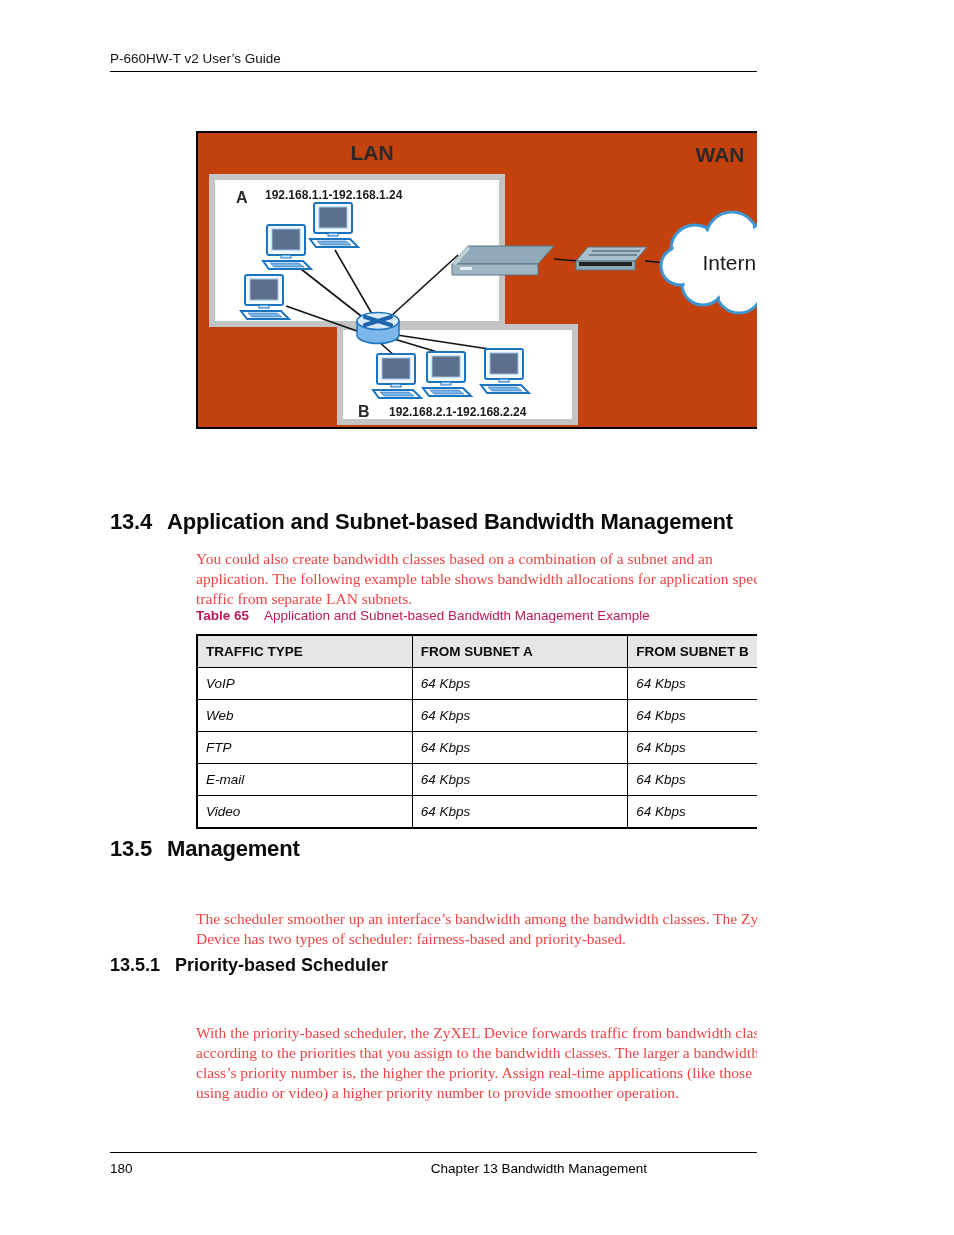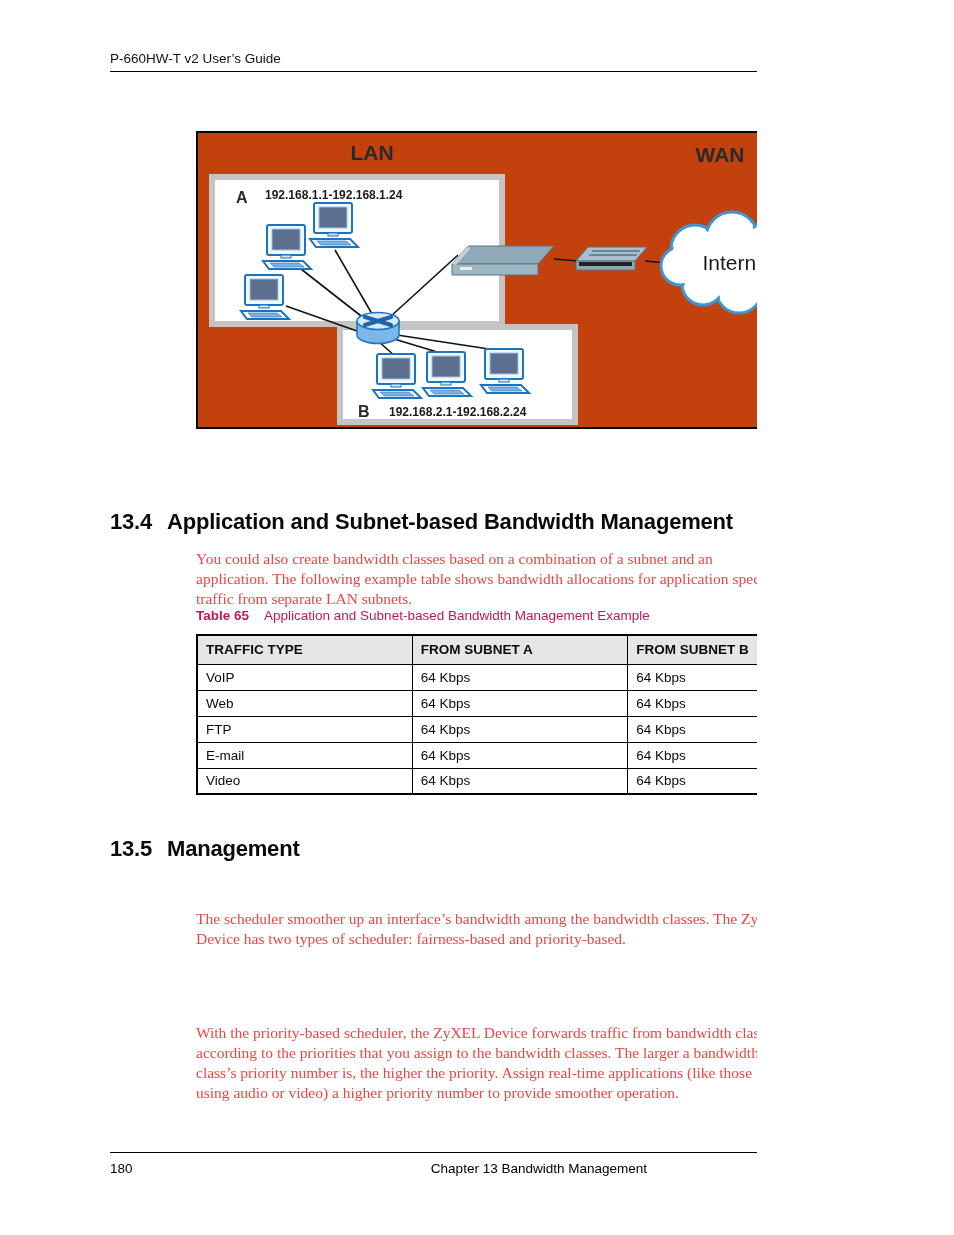--- a/index.html
+++ b/index.html
@@ -27,23 +27,23 @@
     font-family:Liberation Serif, serif; font-size:15.5px; line-height:20px;
     color:#ef4444; white-space:pre-line;margin-top:22px;
   }
   .tbl-caption { left:196px; top:608px; font-size:13.5px; color:#be185d; }
   table.data {
     position:absolute; left:196px; top:634px; width:648px;
     border-collapse:collapse; table-layout:fixed;
     font-family:"Liberation Sans", sans-serif; font-size:13px; color:#0a0a0a;
     border:2px solid #000;
   }
-  table.data th, table.data td { border:1px solid #000; padding:1px 8px; text-align:left; }
+  table.data th, table.data td { border:1px solid #000; padding:8px 8px; text-align:left; }
   table.data th { background:#e6e6e6; font-weight:bold; font-size:13.5px; height:29px; }
-  table.data td { height:26px; font-size:13.5px; }
+  table.data td { height:26px; font-size:13.5px;font-style:italic; }
   .footer-rule { left:110px; top:1152px; width:734px; }
   .footer-page { left:110px; top:1161px; font-size:13.5px; }
   .footer-chapter { right:110px; top:1161px; font-size:13.5px; }
   svg text { font-family:"Liberation Sans", sans-serif; }
 </style>
 </head>
 <body>
 
 <div class="page">
 
@@ -191,20 +191,23 @@
       </tr>
     </tbody>
   </table>
 
   <div class="abs h2" style="top:836px;">
     <span class="h-num">13.5</span><span>Management</span>
   </div>
   <div class="abs para" style="top:887px;">The scheduler smoother up an interface’s bandwidth among the bandwidth classes. The ZyXEL
 Device has two types of scheduler: fairness-based and priority-based.</div>
 
+  <div class="abs h3" style="top:955px;">
+    <span class="h-num">13.5.1</span><span>Priority-based Scheduler</span>
+  </div>
   <div class="abs para" style="top:1001px;">With the priority-based scheduler, the ZyXEL Device forwards traffic from bandwidth classes
 according to the priorities that you assign to the bandwidth classes. The larger a bandwidth
 class’s priority number is, the higher the priority. Assign real-time applications (like those
 using audio or video) a higher priority number to provide smoother operation.</div>
 
   <div class="abs rule footer-rule"></div>
   <div class="abs footer-page">180</div>
   <div class="abs footer-chapter">Chapter 13 Bandwidth Management</div>
 
 </div>

